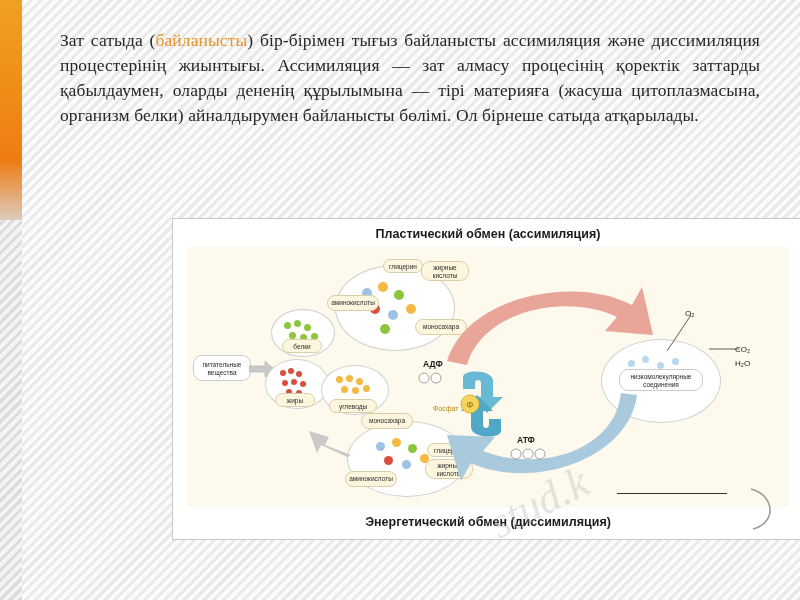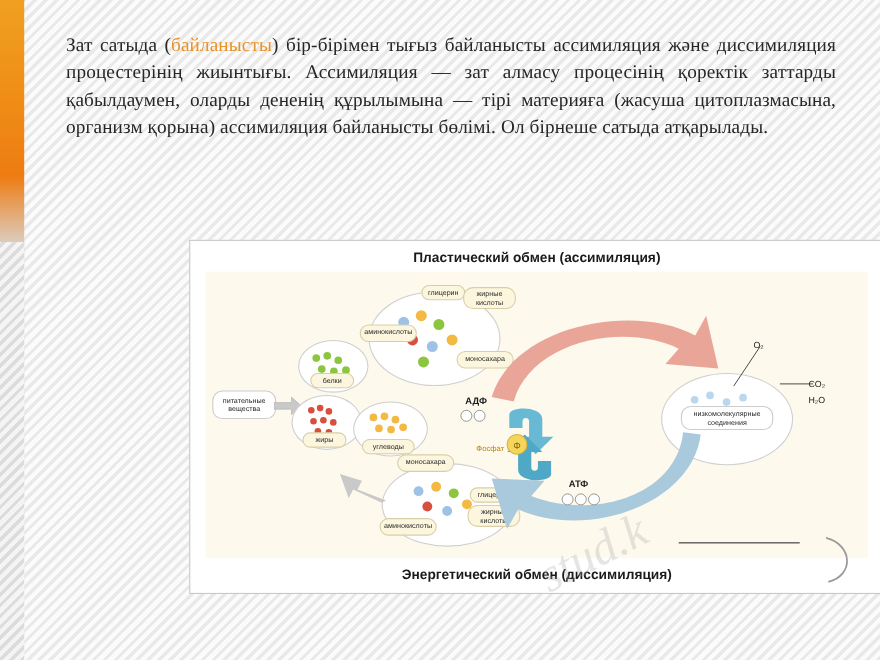--- a/index.html
+++ b/index.html
@@ -187,21 +187,21 @@
 </style>
 </head>
 <body>
 
 <div class="slide">
 
   <div class="left-bar"></div>
   <div class="left-bar-hatch"></div>
 
   <div class="body-text">
-    <span>Зат  сатыда (</span><span class="accent">байланысты</span><span>) бір-бірімен тығыз байланысты ассимиляция және диссимиляция процестерінің жиынтығы. Ассимиляция — зат алмасу процесінің қоректік заттарды қабылдаумен, оларды дененің құрылымына — тірі материяға (жасуша цитоплазмасына, организм қорына) ассимиляция байланысты бөлімі. Ол бірнеше сатыда атқарылады.</span>
+    <span>Зат  сатыда (</span><span class="accent">байланысты</span><span>) бір-бірімен тығыз байланысты ассимиляция және диссимиляция процестерінің жиынтығы. Ассимиляция — зат алмасу процесінің қоректік заттарды қабылдаумен, оларды дененің құрылымына — тірі материяға (жасуша цитоплазмасына, организм белки) айналдырумен байланысты бөлімі. Ол бірнеше сатыда атқарылады.</span>
   </div>
 
   <div class="figure">
 
     <div class="fig-title">Пластический обмен (ассимиляция)</div>
     <div class="fig-footer">Энергетический обмен (диссимиляция)</div>
 
     <div class="fig-inner">
 
       <div class="wm wm1">stud.k</div>

